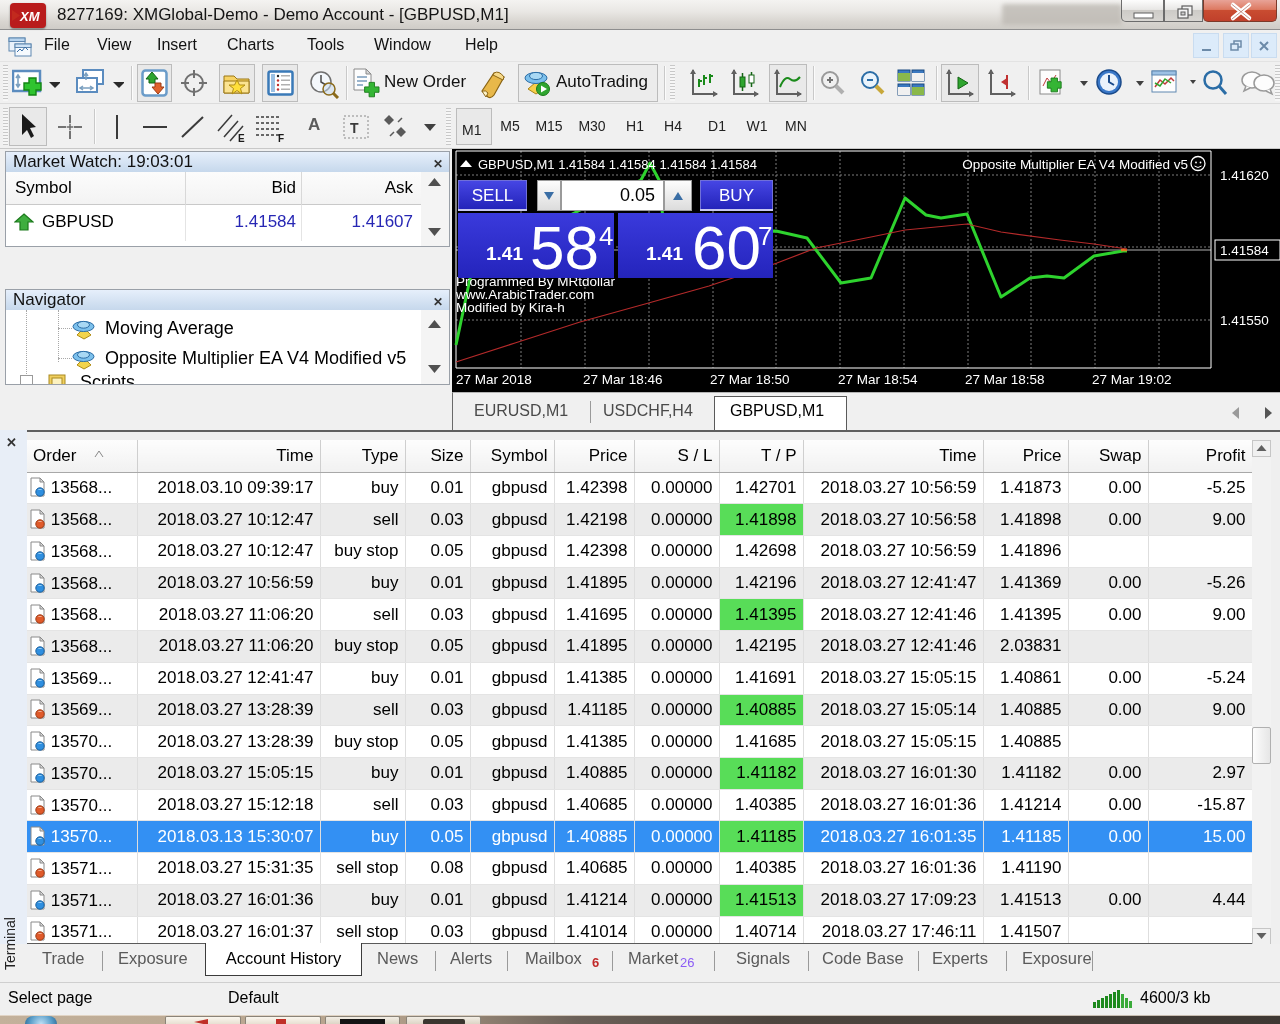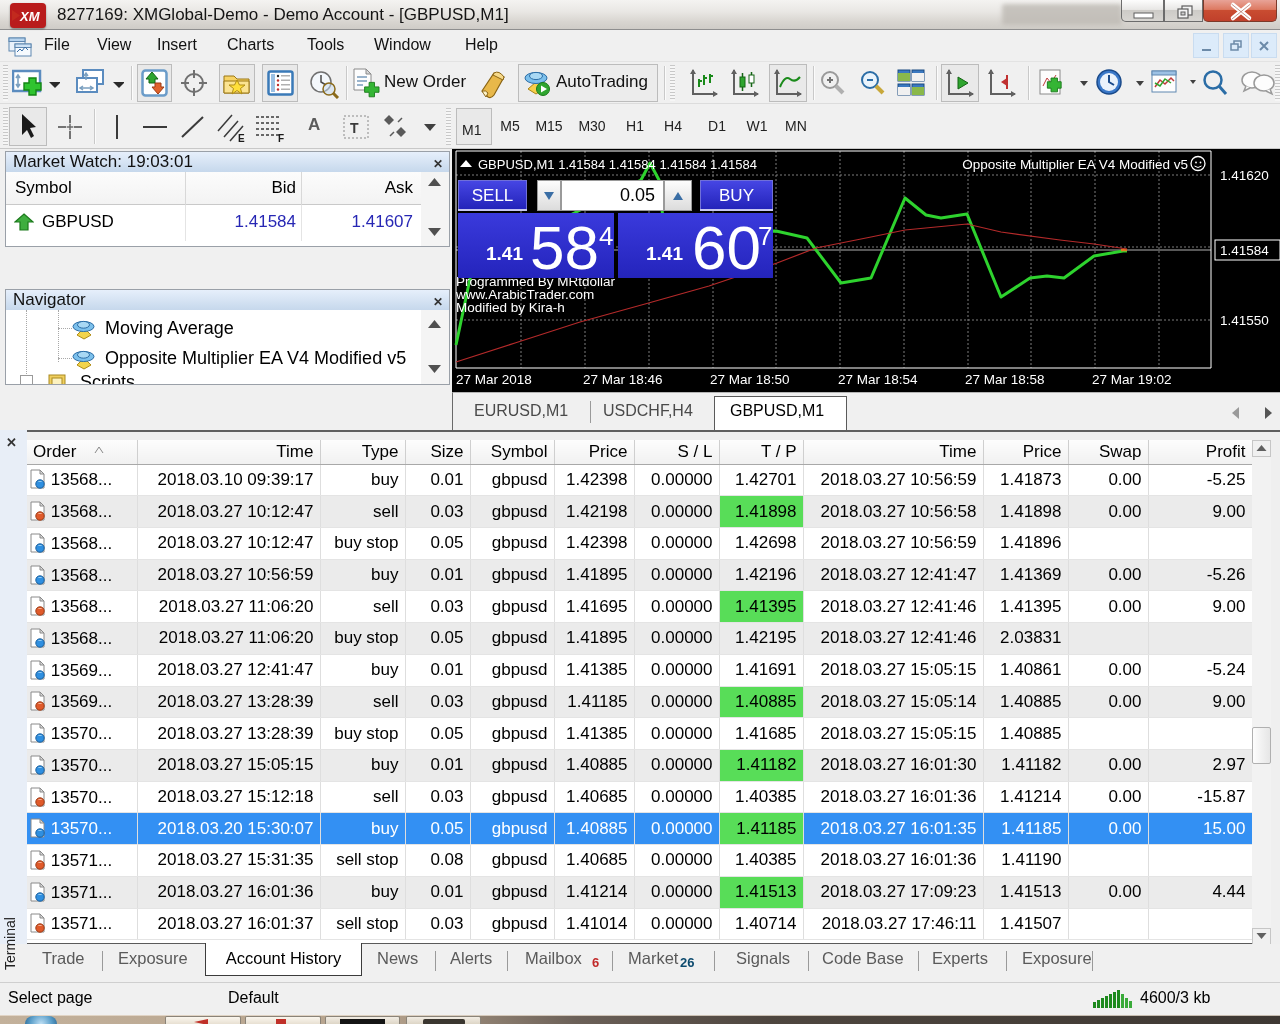--- a/index.html
+++ b/index.html
@@ -503,21 +503,21 @@
           <col style="width:84px">
           <col style="width:80px">
           <col style="width:85px">
           <col style="width:84px">
           <col style="width:180px">
           <col style="width:85px">
           <col style="width:80px">
           <col style="width:104px">
         </colgroup>
 <tbody>
-          <tr class="hd" style="height:24px">
+          <tr class="hd" style="height:32px">
             <th class="ordc"><span style="margin-left:4px">Order</span> <svg width="12" height="10" style="vertical-align:2px;margin-left:12px">
                 <polyline points="2,8 6,2 10,8" fill="none" stroke="#888" stroke-width="1"></polyline>
               </svg></th>
             <th>Time</th>
             <th>Type</th>
             <th>Size</th>
             <th>Symbol</th>
             <th>Price</th>
             <th>S / L</th>
             <th>T / P</th>
@@ -699,21 +699,21 @@
             <td>1.40385</td>
             <td>2018.03.27 16:01:36</td>
             <td>1.41214</td>
             <td>0.00</td>
             <td>-15.87</td>
           </tr>
 <tr class="sel" style="height:31.73px">
             <td class="ordc"><svg width="17" height="20" style="vertical-align:-4px">
                 <use href="#docb"></use>
               </svg> 13570...</td>
-            <td>2018.03.20 15:30:07</td>
+            <td>2018.03.13 15:30:07</td>
             <td>buy</td>
             <td>0.05</td>
             <td>gbpusd</td>
             <td>1.40885</td>
             <td>0.00000</td>
             <td class="grn">1.41185</td>
             <td>2018.03.27 16:01:35</td>
             <td>1.41185</td>
             <td>0.00</td>
             <td>15.00</td>
@@ -786,21 +786,21 @@
  <span class="ab btab" style="left:118px;top:5px">Exposure</span>
  <div class="ab" style="left:205px;top:-1px;width:157px;height:33px;background:#fff;border:1px solid #3c3c3c;border-top:none;text-align:center;font-size:16.5px;color:#000;line-height:30px">Account History</div>
  <span class="ab btab" style="left:377px;top:5px">News</span>
  <span class="ab bsep" style="left:435px;top:7px"></span>
  <span class="ab btab" style="left:450px;top:5px">Alerts</span>
  <span class="ab bsep" style="left:507px;top:7px"></span>
  <span class="ab btab" style="left:525px;top:5px">Mailbox</span>
  <span class="ab" style="left:592px;top:11px;font-size:13px;font-weight:700;color:#c22a2a">6</span>
  <span class="ab bsep" style="left:612px;top:7px"></span>
  <span class="ab btab" style="left:628px;top:5px">Market</span>
- <span class="ab" style="left:680px;top:11px;font-size:13px;font-weight:700;color:#0c4a6e">26</span>
+ <span class="ab" style="left:680px;top:11px;font-size:13px;font-weight:400;color:#8b5cf6">26</span>
  <span class="ab bsep" style="left:714px;top:7px"></span>
  <span class="ab btab" style="left:736px;top:5px">Signals</span>
  <span class="ab bsep" style="left:808px;top:7px"></span>
  <span class="ab btab" style="left:822px;top:5px">Code Base</span>
  <span class="ab bsep" style="left:918px;top:7px"></span>
  <span class="ab btab" style="left:932px;top:5px">Experts</span>
  <span class="ab bsep" style="left:1006px;top:7px"></span>
  <span class="ab btab" style="left:1022px;top:5px">Exposure</span>
  <span class="ab bsep" style="left:1092px;top:7px"></span>
 </div>

